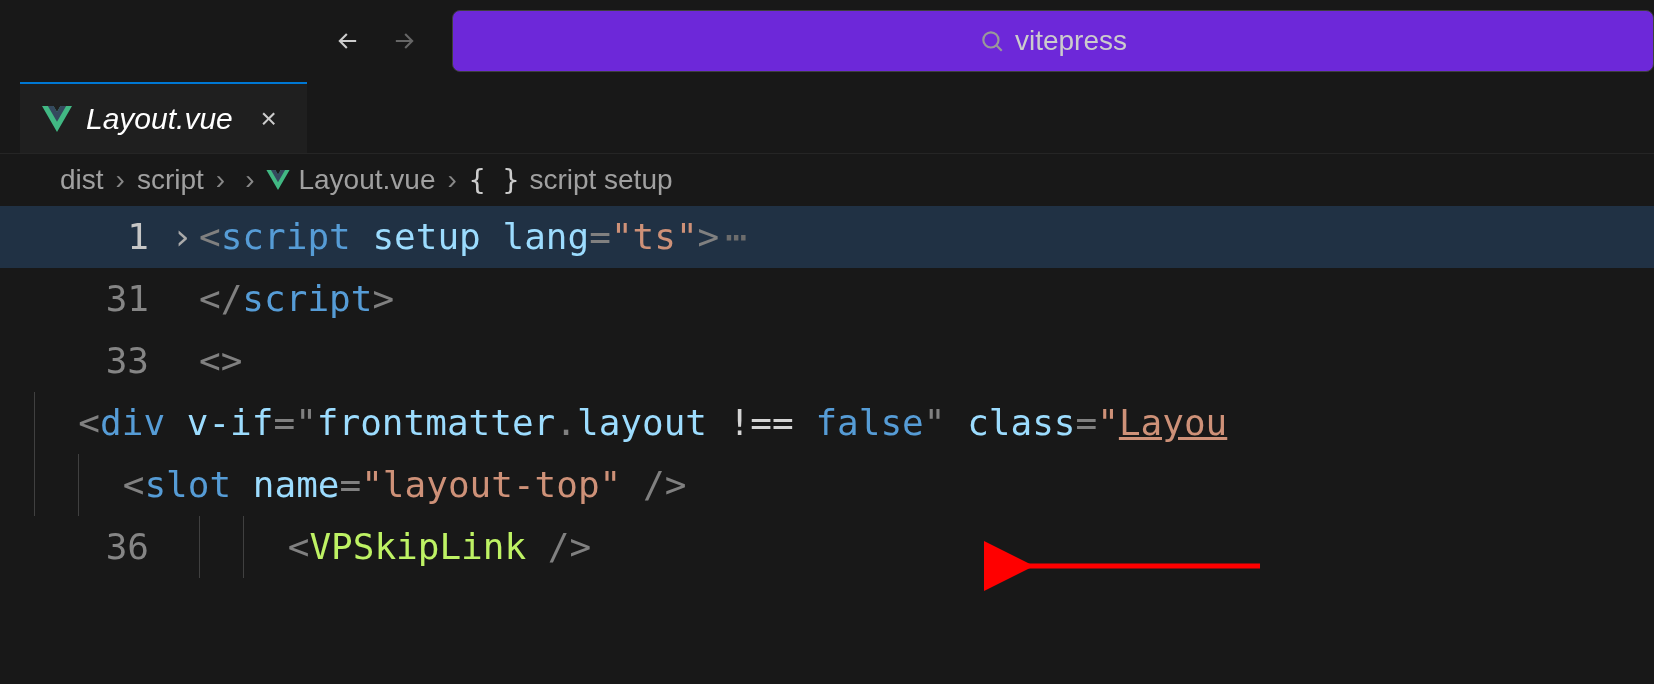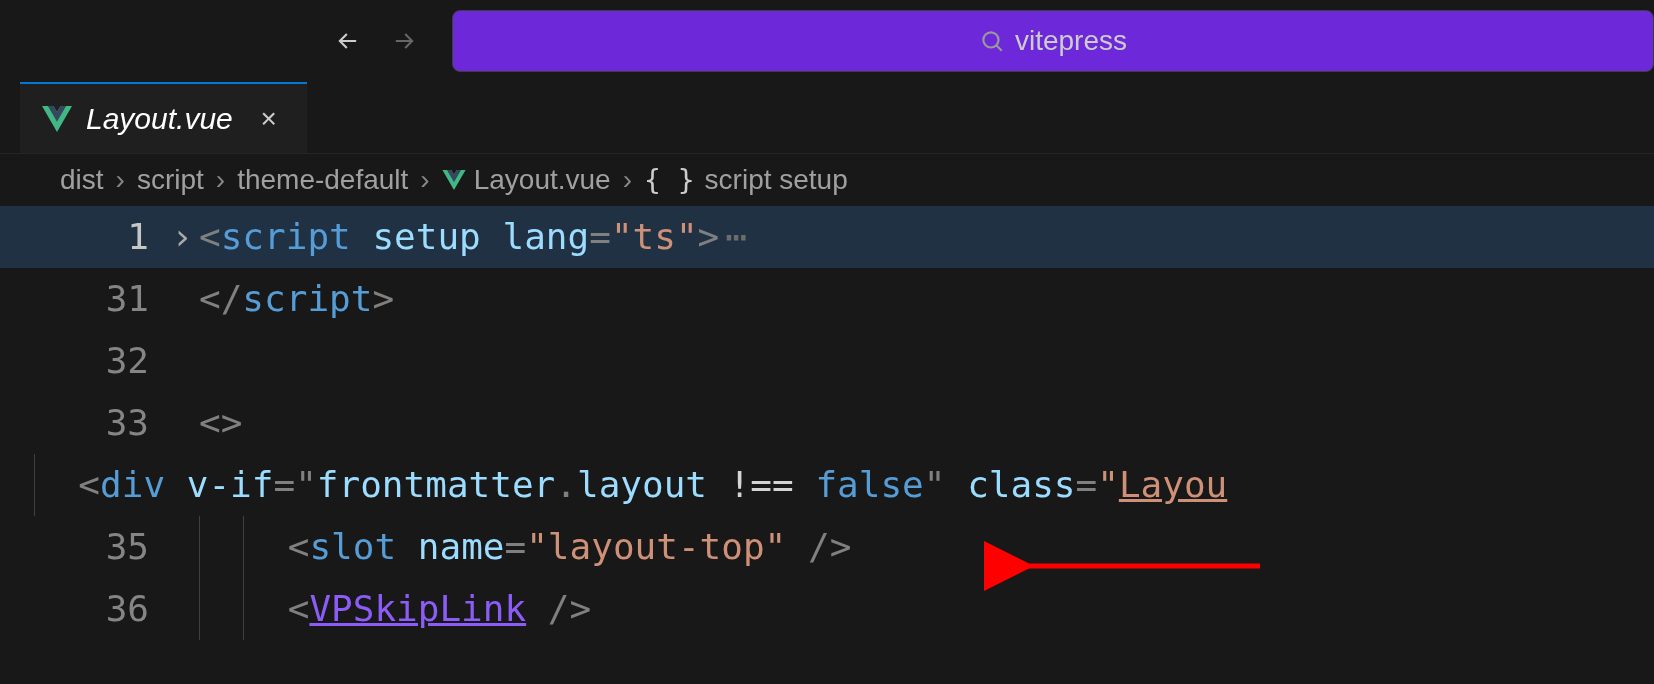--- a/index.html
+++ b/index.html
@@ -125,21 +125,21 @@
     height: 62px;
   }
   .p-gray { color: #808080; }
   .p-tag { color: #569cd6; text-align: right; }
   .p-attr { color: #9cdcfe; }
   .p-punc { color: #808080; }
   .p-str { color: #ce9178; }
   .p-oper { color: #d4d4d4; }
   .p-ident { color: #9cdcfe; }
   .p-const { color: #569cd6; }
-  .p-comp { color: #8b5cf6; text-decoration: underline; }
+  .p-comp { color: #bef264; }
   .underlined { text-decoration: underline; text-decoration-color: #ce9178; }
   .fold-dots { color: #6c6c6c; padding-left: 6px; letter-spacing: 2px; }
   .annotation-arrow {
     position: absolute;
     left: 1010px;
     top: 546px;
     pointer-events: none;
   }
   .annotation-arrow svg { overflow: visible; }
 </style>
@@ -175,21 +175,20 @@
     <span class="tab-title">Layout.vue</span>
     <span class="tab-close">×</span>
   </div>
 </div>
 
 <div class="breadcrumb">
   <span class="crumb">dist</span>
   <span class="chevron">›</span>
   <span class="crumb">script</span>
   <span class="chevron">›</span>
-  <span class="crumb">theme-default</span>
   <span class="chevron">›</span>
   <span class="bc-vue">
     <svg viewBox="0 0 256 221">
         <path fill="#41B883" d="M204.8 0H256L128 220.8 0 0h97.92L128 51.2 157.44 0z"></path>
         <path fill="#35495E" d="M50 0l78 135L206 0h-49l-29 50L99 0z"></path>
       </svg>
     <span class="crumb">Layout.vue</span>
   </span>
   <span class="chevron">›</span>
   <span class="braces">{ }</span>
@@ -201,35 +200,29 @@
       <div class="gutter active">1</div>
       <div class="fold-caret">›</div>
       <div class="code"><span class="p-gray">&lt;</span><span class="p-tag">script</span><span> </span><span class="p-attr">setup</span><span> </span><span class="p-attr">lang</span><span class="p-punc">=</span><span class="p-str">"ts"</span><span class="p-gray">&gt;</span><span class="fold-dots">⋯</span></div>
     </div>
     <div class="line">
       <div class="gutter">31</div>
       <div class="fold-caret"></div>
       <div class="code"><span class="p-gray">&lt;/</span><span class="p-tag">script</span><span class="p-gray">&gt;</span></div>
     </div>
     <div class="line">
-      <div class="gutter">32</div>
-      <div class="fold-caret"></div>
-      <div class="code"></div>
-    </div>
-    <div class="line">
       <div class="gutter">33</div>
       <div class="fold-caret"></div>
       <div class="code"><span class="p-gray">&lt;</span><span class="p-gray">&gt;</span></div>
     </div>
     <div class="line">
       <div class="fold-caret"></div>
       <div class="code"><span class="indent-guide">&nbsp;&nbsp;</span><span class="p-gray">&lt;</span><span class="p-tag">div</span><span> </span><span class="p-attr">v-if</span><span class="p-punc">=</span><span class="p-punc">"</span><span class="p-ident">frontmatter</span><span class="p-punc">.</span><span class="p-ident">layout</span><span class="p-oper"> !== </span><span class="p-const">false</span><span class="p-punc">"</span><span> </span><span class="p-attr">class</span><span class="p-punc">=</span><span class="p-str">"</span><span class="p-str underlined">Layou</span></div>
     </div>
     <div class="line">
-      <div class="gutter">35</div>
       <div class="fold-caret"></div>
       <div class="code"><span class="indent-guide">&nbsp;&nbsp;</span><span class="indent-guide">&nbsp;&nbsp;</span><span class="p-gray">&lt;</span><span class="p-tag">slot</span><span> </span><span class="p-attr">name</span><span class="p-punc">=</span><span class="p-str">"layout-top"</span><span class="p-gray"> /&gt;</span></div>
     </div>
     <div class="line">
       <div class="gutter">36</div>
       <div class="fold-caret"></div>
       <div class="code"><span class="indent-guide">&nbsp;&nbsp;</span><span class="indent-guide">&nbsp;&nbsp;</span><span class="p-gray">&lt;</span><span class="p-comp">VPSkipLink</span><span class="p-gray"> /&gt;</span></div>
     </div>
   </div>
 

